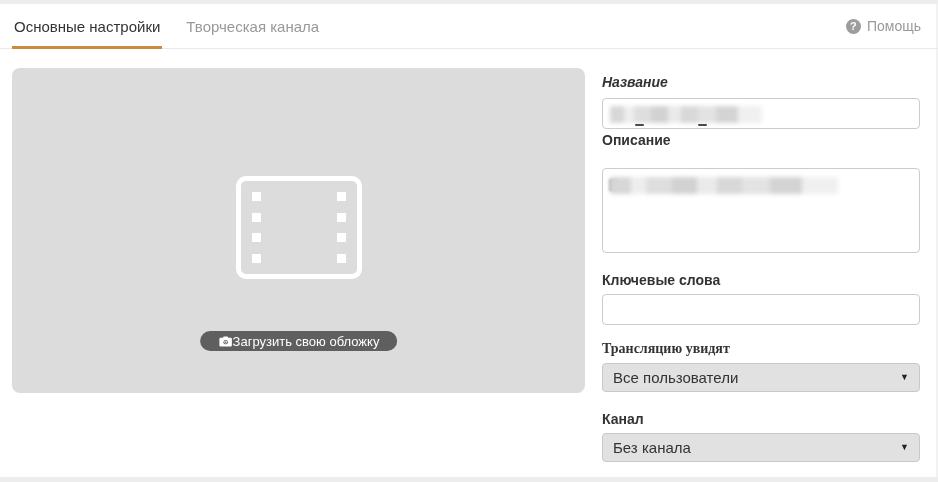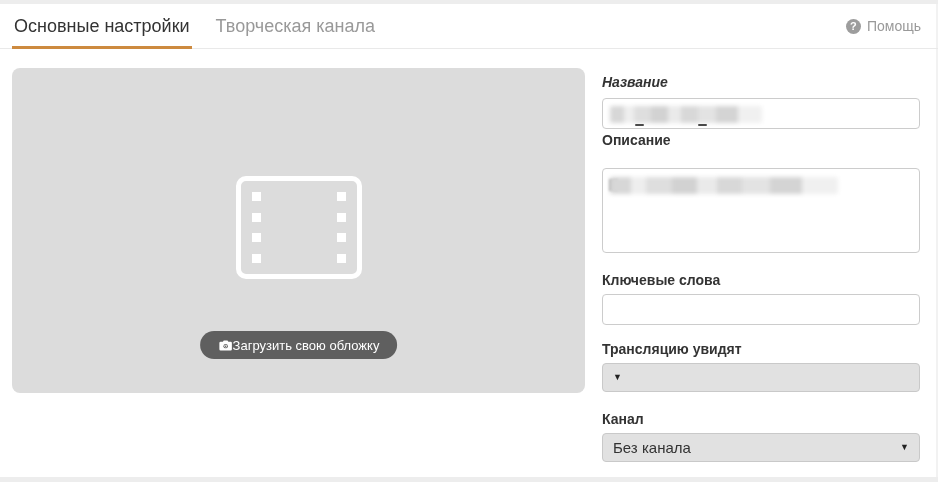--- a/index.html
+++ b/index.html
@@ -15,21 +15,21 @@
   .edge.right{position:absolute;top:4px;bottom:5px;right:0;width:2px;left:auto;background:#f2f2f2;height:auto;}
 
   
   .tabbar{
     position:absolute;top:4px;left:0;width:938px;height:45px;
     border-bottom:1px solid #e9e9e9;box-sizing:border-box;
     display:flex;align-items:center;
   }
   .tab{
     position:relative;height:100%;display:flex;align-items:center;
-    font-size:18px;cursor:pointer;padding:0 2px;box-sizing:border-box;
+    font-size:15px;cursor:pointer;padding:0 2px;box-sizing:border-box;
   }
   .tab.active{color:#333;margin-left:12px;}
   .tab.active::after{
     content:"";position:absolute;left:0;right:0;bottom:-1px;height:3px;
     background:#cd8a3f;
   }
   .tab.inactive{color:#999;margin-left:22px;}
   .help{
     position:absolute;right:17px;top:0;height:100%;
     display:flex;align-items:center;gap:6px;cursor:pointer;
@@ -49,40 +49,40 @@
   .film{
     position:absolute;left:50%;top:108px;transform:translateX(-50%);
     width:116px;height:93px;border:5px solid #fff;border-radius:10px;
   }
   .film .col{position:absolute;top:11px;bottom:11px;width:9px;display:flex;flex-direction:column;justify-content:space-between;}
   .film .col.left{left:11px;}
   .film .col.right{right:11px;}
   .film .sq{width:9px;height:9px;background:#fff;}
   .upload-btn{
     position:absolute;left:50%;top:263px;transform:translateX(-50%);
-    height:28px;padding:0 18px;border-radius:14px;background:#5f5f5f;
+    height:20px;padding:0 18px;border-radius:14px;background:#5f5f5f;
     display:flex;align-items:center;gap:0;white-space:nowrap;
     color:#fff;font-size:13px;cursor:pointer;border:none;
   }
   .upload-btn svg{display:block;}
 
   
   .form-col{position:absolute;left:602px;top:68px;width:318px;}
   .f-label{font-size:14px;font-weight:bold;color:#333;display:block;}
   .lbl-title{position:absolute;top:6px;font-style:italic;}
   .inp{
     position:absolute;left:0;width:318px;box-sizing:border-box;
     background:#fff;border:1px solid #ccc;border-radius:4px;
   }
   .inp.title{top:30px;height:31px;}
   .lbl-desc{position:absolute;top:64px;}
   .inp.desc{top:100px;height:85px;}
   .lbl-keys{position:absolute;top:204px;}
   .inp.keys{top:226px;height:31px;}
-  .lbl-vis{position:absolute;top:273px;}
+  .lbl-vis{position:absolute;top:273px;font-family:Liberation Serif, serif;}
   .lbl-chan{position:absolute;top:343px;}
   .select{
     position:absolute;left:0;width:318px;height:29px;box-sizing:border-box;
     background:#e1e1e1;border:1px solid #c9c9c9;border-radius:4px;
     display:flex;align-items:center;justify-content:space-between;
     padding:0 10px;font-size:15px;color:#333;cursor:pointer;
   }
   .select.vis{top:295px;}
   .select.chan{top:365px;}
   .select .chev{font-size:9px;color:#222;line-height:1;}
@@ -161,20 +161,21 @@
   <div class="inp desc">
     <div class="desc-lead"></div>
     <div class="redact desc-val"></div>
   </div>
 
   <span class="f-label lbl-keys">Ключевые слова</span>
   <div class="inp keys"></div>
 
   <span class="f-label lbl-vis">Трансляцию увидят</span>
   <div class="select vis">
+    <span>Все пользователи</span>
     <span class="chev">▼</span>
   </div>
 
   <span class="f-label lbl-chan">Канал</span>
   <div class="select chan">
     <span>Без канала</span>
     <span class="chev">▼</span>
   </div>
 
 </div>

